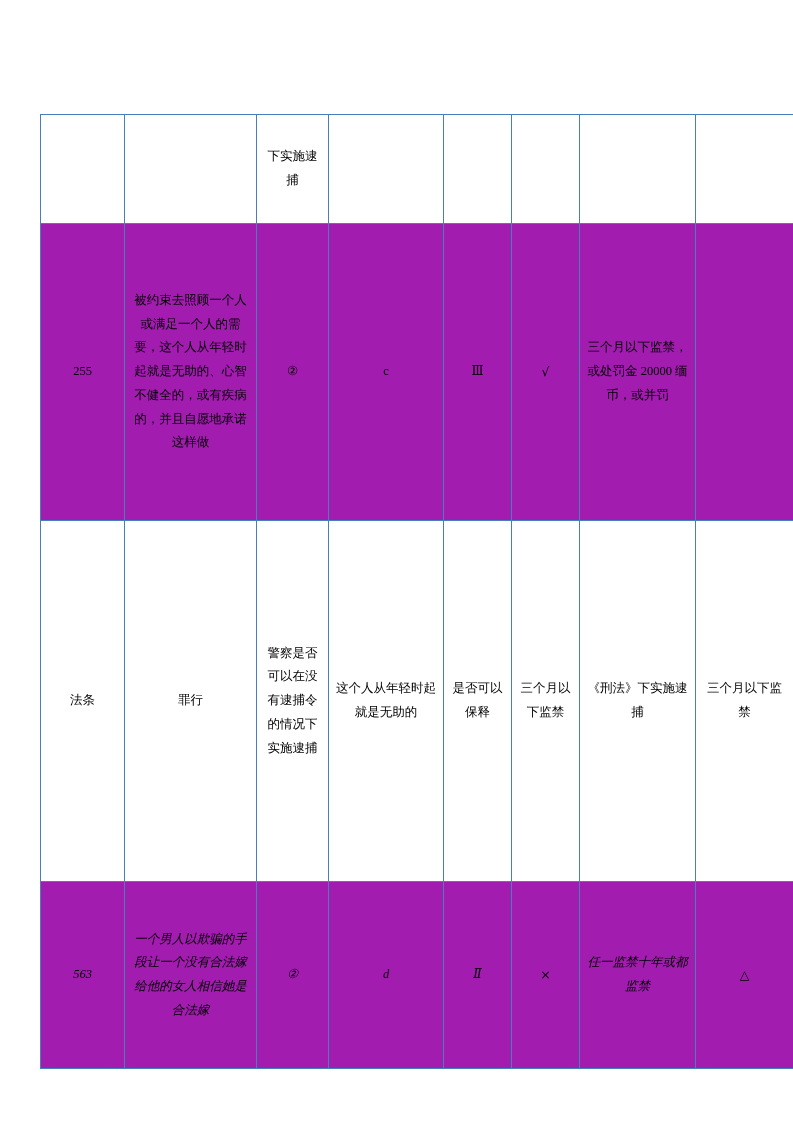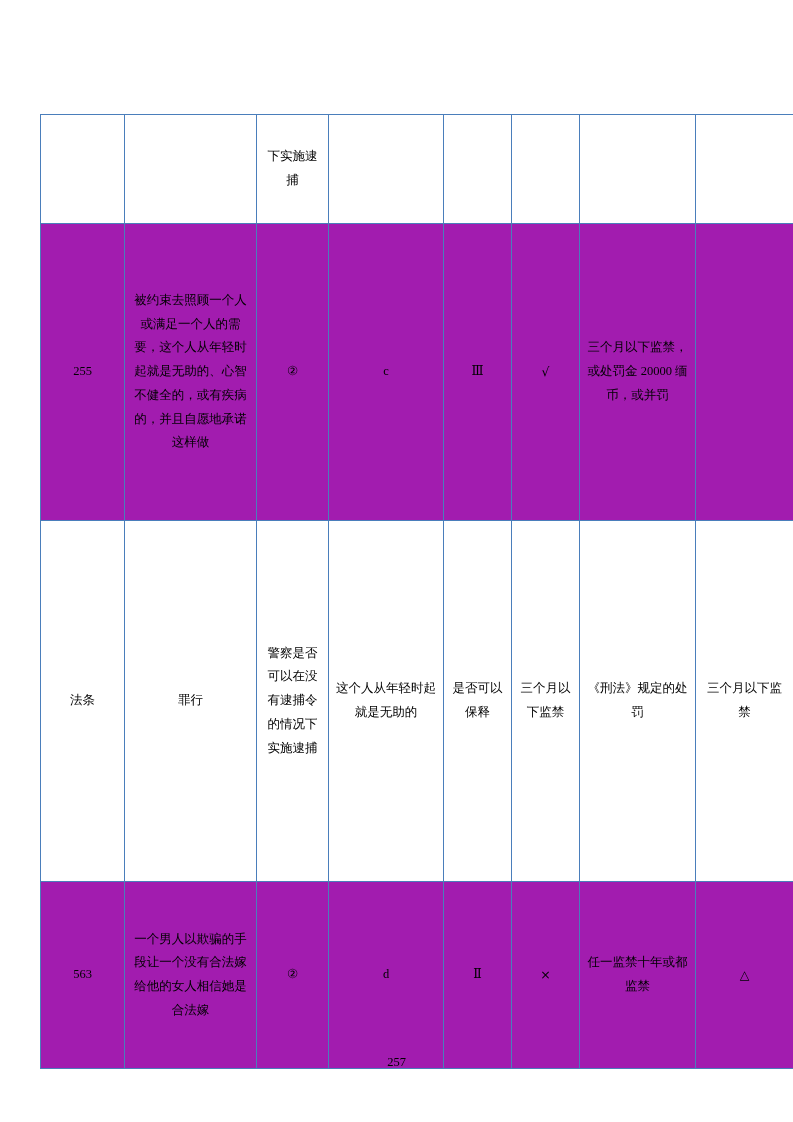--- a/index.html
+++ b/index.html
@@ -46,21 +46,21 @@
   .col-b { width: 132px; }
   .col-c { width: 72px; }
   .col-d { width: 115px; }
   .col-e { width: 68px; }
   .col-f { width: 68px; }
   .col-g { width: 116px; }
   .col-h { width: 98px; }
   .row-top td { height: 100px; }
   .row-491 td { height: 288px; }
   .row-head td { height: 352px; }
-  .row-493 td { height: 178px; }
+  .row-493 td { height: 178px; font-style: italic; }
 
   .page-number {
     position: absolute;
     left: 0;
     right: 0;
     bottom: 52px;
     text-align: center;
     font-size: 12.5px;
     font-family: "Liberation Serif", "DejaVu Serif", serif;
     color: #000000;
@@ -109,31 +109,30 @@
         <td></td>
       </tr>
 
       <tr class="plain row-head">
         <td>法条</td>
         <td>罪行</td>
         <td>警察是否可以在没有逮捕令的情况下实施逮捕</td>
         <td>这个人从年轻时起就是无助的</td>
         <td>是否可以保释</td>
         <td>三个月以下监禁</td>
-        <td>《刑法》规定的处罚</td>
+        <td>《刑法》下实施逮捕</td>
         <td>三个月以下监禁</td>
       </tr>
 
       <tr class="shaded row-493">
         <td>563</td>
         <td>一个男人以欺骗的手段让一个没有合法嫁给他的女人相信她是合法嫁</td>
         <td>②</td>
         <td>d</td>
         <td>Ⅱ</td>
         <td class="sym">×</td>
         <td>任一监禁十年或都监禁</td>
         <td class="sym">△</td>
       </tr>
     </tbody>
   </table>
 
-  <div class="page-number">257</div>
 </div>
 
 </body></html>

